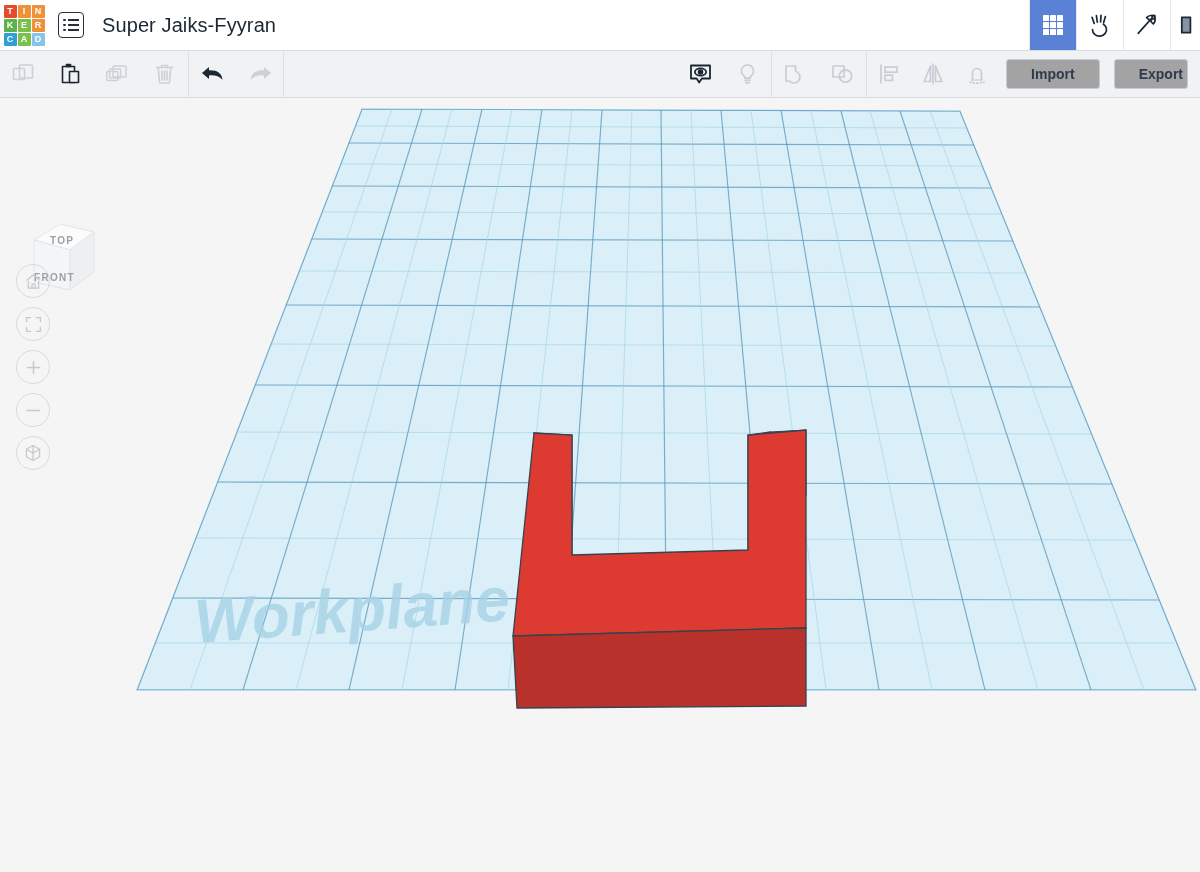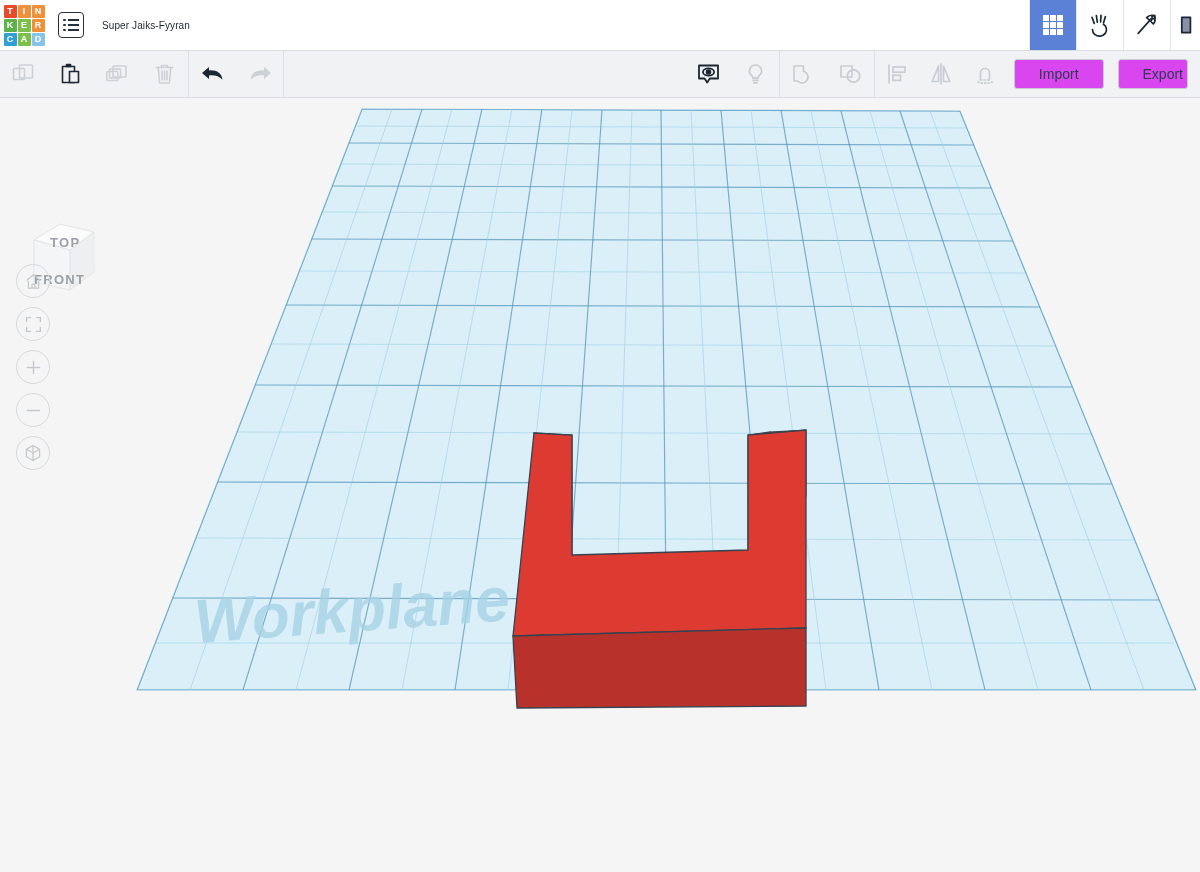--- a/index.html
+++ b/index.html
@@ -82,21 +82,21 @@
     width: 2.6px; height: 2.6px; background: #24303f; border-radius: 50%;
   }
   .doc-icon .bar {
     height: 2.2px; background: #24303f; flex: 1;
   }
 
   .project-title {
     display: flex;
     align-items: center;
     padding-left: 18px;
-    font-size: 10px;
+    font-size: 20px;
     color: #1b2733;
     font-weight: 400;
     letter-spacing: 0.1px;
     white-space: nowrap;
   }
 
   .topbar-spacer { flex: 1; }
 
   .topbar-tools {
     display: flex;
@@ -142,24 +142,25 @@
   .txt-btn {
     display: flex;
     align-items: center;
     justify-content: center;
     height: 30px;
     align-self: center;
     margin: 0 7px;
     padding: 0 24px;
     border: 1px solid #c7ccd4;
     border-radius: 3px;
-    background: #d946ef;
+    background: #a3a3a3;
     font-size: 14px;
     color: #2e3b4e;
     white-space: nowrap;
+    font-weight: bold;
   }
   .txt-btn.clipped { padding-right: 4px; margin-right: 12px; }
 
   
   .canvas {
     flex: 1;
     position: relative;
     background: #f5f5f5;
     overflow: hidden;
   }
@@ -174,21 +175,21 @@
   
   .viewcube {
     position: absolute;
     left: 22px;
     top: 112px;
     width: 78px;
     height: 90px;
   }
   .vc-label {
     position: absolute;
-    font-size: 13px;
+    font-size: 10px;
     font-weight: bold;
     letter-spacing: 1.3px;
     color: #9aa1aa;
     pointer-events: none;
   }
   .vc-top { left: 28px; top: 25px; }
   .vc-front { left: 12px; top: 62px; }
 
   
   .navcol {

